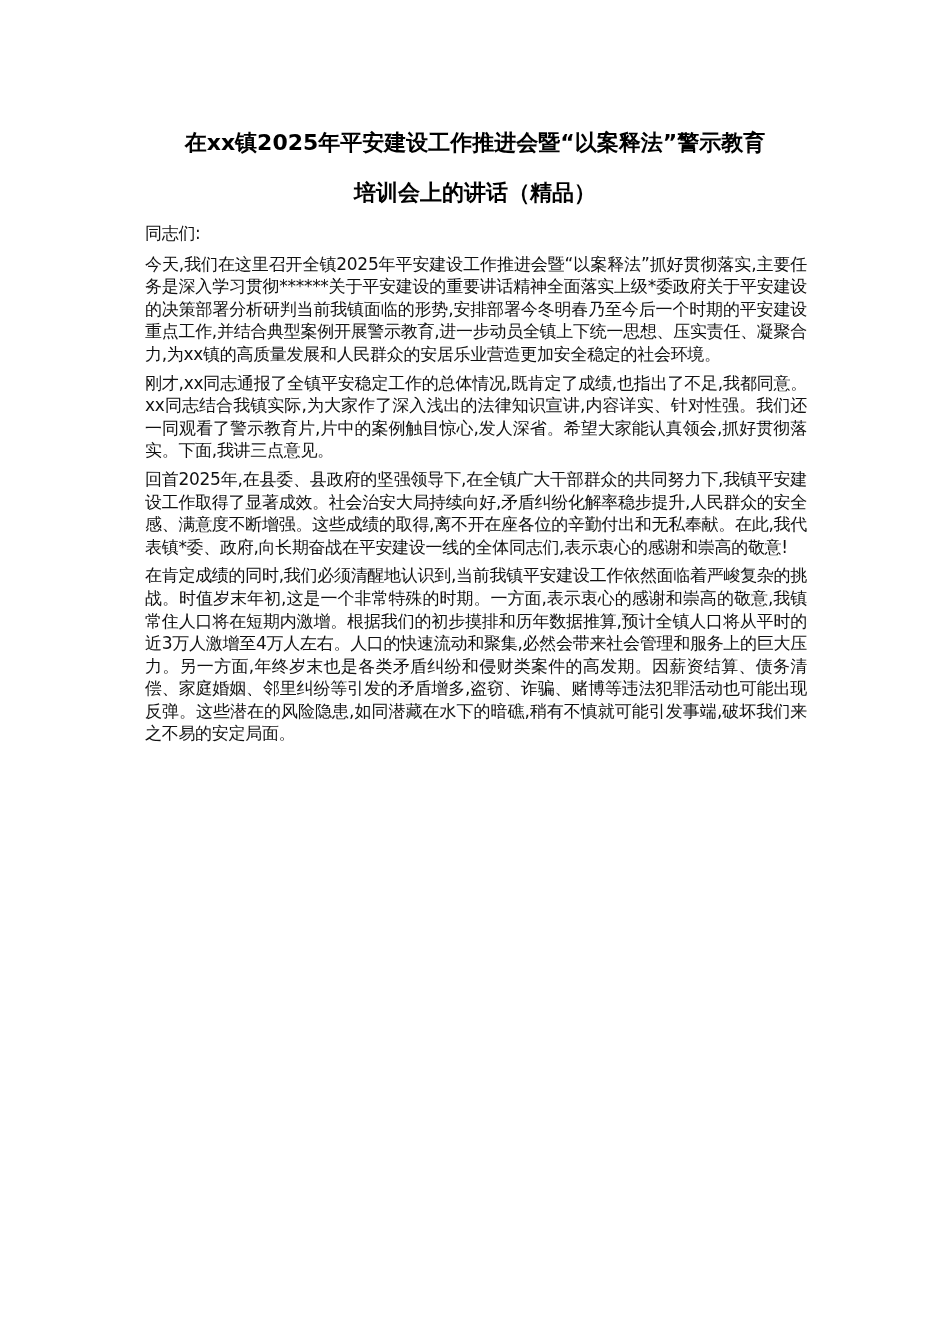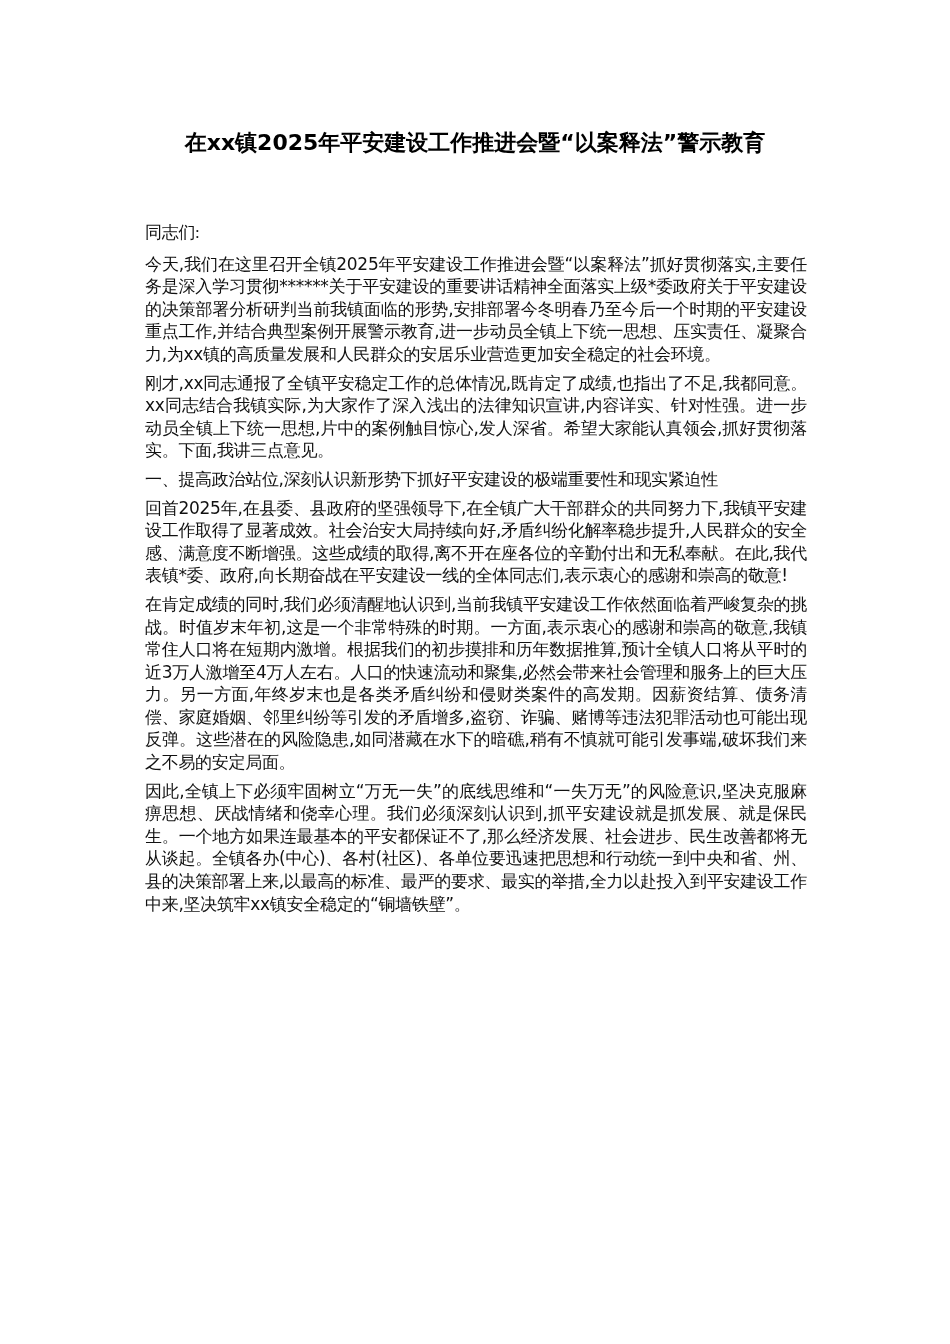--- a/index.html
+++ b/index.html
@@ -12,30 +12,29 @@
     position: absolute; left: 120px; width: 710px; text-align: center;
     font-weight: bold; font-size: 22px; color: #000; letter-spacing: 0px;
   }
   .title.l1 { top: 128px; }
   .title.l2 { top: 178px; }
   .body {
     position: absolute; left: 145px; top: 222px; width: 662px;
     font-size: 17px; line-height: 22.6px; text-align: justify; letter-spacing: -0.3px;
   }
   .body p { margin: 0 0 6px 0; }
-  .body p.greet { margin-bottom: 8px; font-family: Liberation Serif, serif; }
+  .body p.greet { margin-bottom: 8px; }
 </style>
 </head>
 <body>
 
 <div class="page">
   <div class="title l1">在xx镇2025年平安建设工作推进会暨“以案释法”警示教育</div>
+  <div class="title l2">培训会上的讲话（精品）</div>
 
   <div class="body">
     <p class="greet">同志们:</p>
     <p>今天,我们在这里召开全镇2025年平安建设工作推进会暨“以案释法”抓好贯彻落实,主要任务是深入学习贯彻******关于平安建设的重要讲话精神全面落实上级*委政府关于平安建设的决策部署分析研判当前我镇面临的形势,安排部署今冬明春乃至今后一个时期的平安建设重点工作,并结合典型案例开展警示教育,进一步动员全镇上下统一思想、压实责任、凝聚合力,为xx镇的高质量发展和人民群众的安居乐业营造更加安全稳定的社会环境。</p>
-    <p>刚才,xx同志通报了全镇平安稳定工作的总体情况,既肯定了成绩,也指出了不足,我都同意。xx同志结合我镇实际,为大家作了深入浅出的法律知识宣讲,内容详实、针对性强。进一步动员全镇上下统一思想,片中的案例触目惊心,发人深省。希望大家能认真领会,抓好贯彻落实。下面,我讲三点意见。</p>
-    <p>一、提高政治站位,深刻认识新形势下抓好平安建设的极端重要性和现实紧迫性</p>
+    <p>刚才,xx同志通报了全镇平安稳定工作的总体情况,既肯定了成绩,也指出了不足,我都同意。xx同志结合我镇实际,为大家作了深入浅出的法律知识宣讲,内容详实、针对性强。我们还一同观看了警示教育片,片中的案例触目惊心,发人深省。希望大家能认真领会,抓好贯彻落实。下面,我讲三点意见。</p>
     <p>回首2025年,在县委、县政府的坚强领导下,在全镇广大干部群众的共同努力下,我镇平安建设工作取得了显著成效。社会治安大局持续向好,矛盾纠纷化解率稳步提升,人民群众的安全感、满意度不断增强。这些成绩的取得,离不开在座各位的辛勤付出和无私奉献。在此,我代表镇*委、政府,向长期奋战在平安建设一线的全体同志们,表示衷心的感谢和崇高的敬意!</p>
     <p>在肯定成绩的同时,我们必须清醒地认识到,当前我镇平安建设工作依然面临着严峻复杂的挑战。时值岁末年初,这是一个非常特殊的时期。一方面,表示衷心的感谢和崇高的敬意,我镇常住人口将在短期内激增。根据我们的初步摸排和历年数据推算,预计全镇人口将从平时的近3万人激增至4万人左右。人口的快速流动和聚集,必然会带来社会管理和服务上的巨大压力。另一方面,年终岁末也是各类矛盾纠纷和侵财类案件的高发期。因薪资结算、债务清偿、家庭婚姻、邻里纠纷等引发的矛盾增多,盗窃、诈骗、赌博等违法犯罪活动也可能出现反弹。这些潜在的风险隐患,如同潜藏在水下的暗礁,稍有不慎就可能引发事端,破坏我们来之不易的安定局面。</p>
-    <p>因此,全镇上下必须牢固树立“万无一失”的底线思维和“一失万无”的风险意识,坚决克服麻痹思想、厌战情绪和侥幸心理。我们必须深刻认识到,抓平安建设就是抓发展、就是保民生。一个地方如果连最基本的平安都保证不了,那么经济发展、社会进步、民生改善都将无从谈起。全镇各办(中心)、各村(社区)、各单位要迅速把思想和行动统一到中央和省、州、县的决策部署上来,以最高的标准、最严的要求、最实的举措,全力以赴投入到平安建设工作中来,坚决筑牢xx镇安全稳定的“铜墙铁壁”。</p>
   </div>
 </div>
 
 </body></html>

